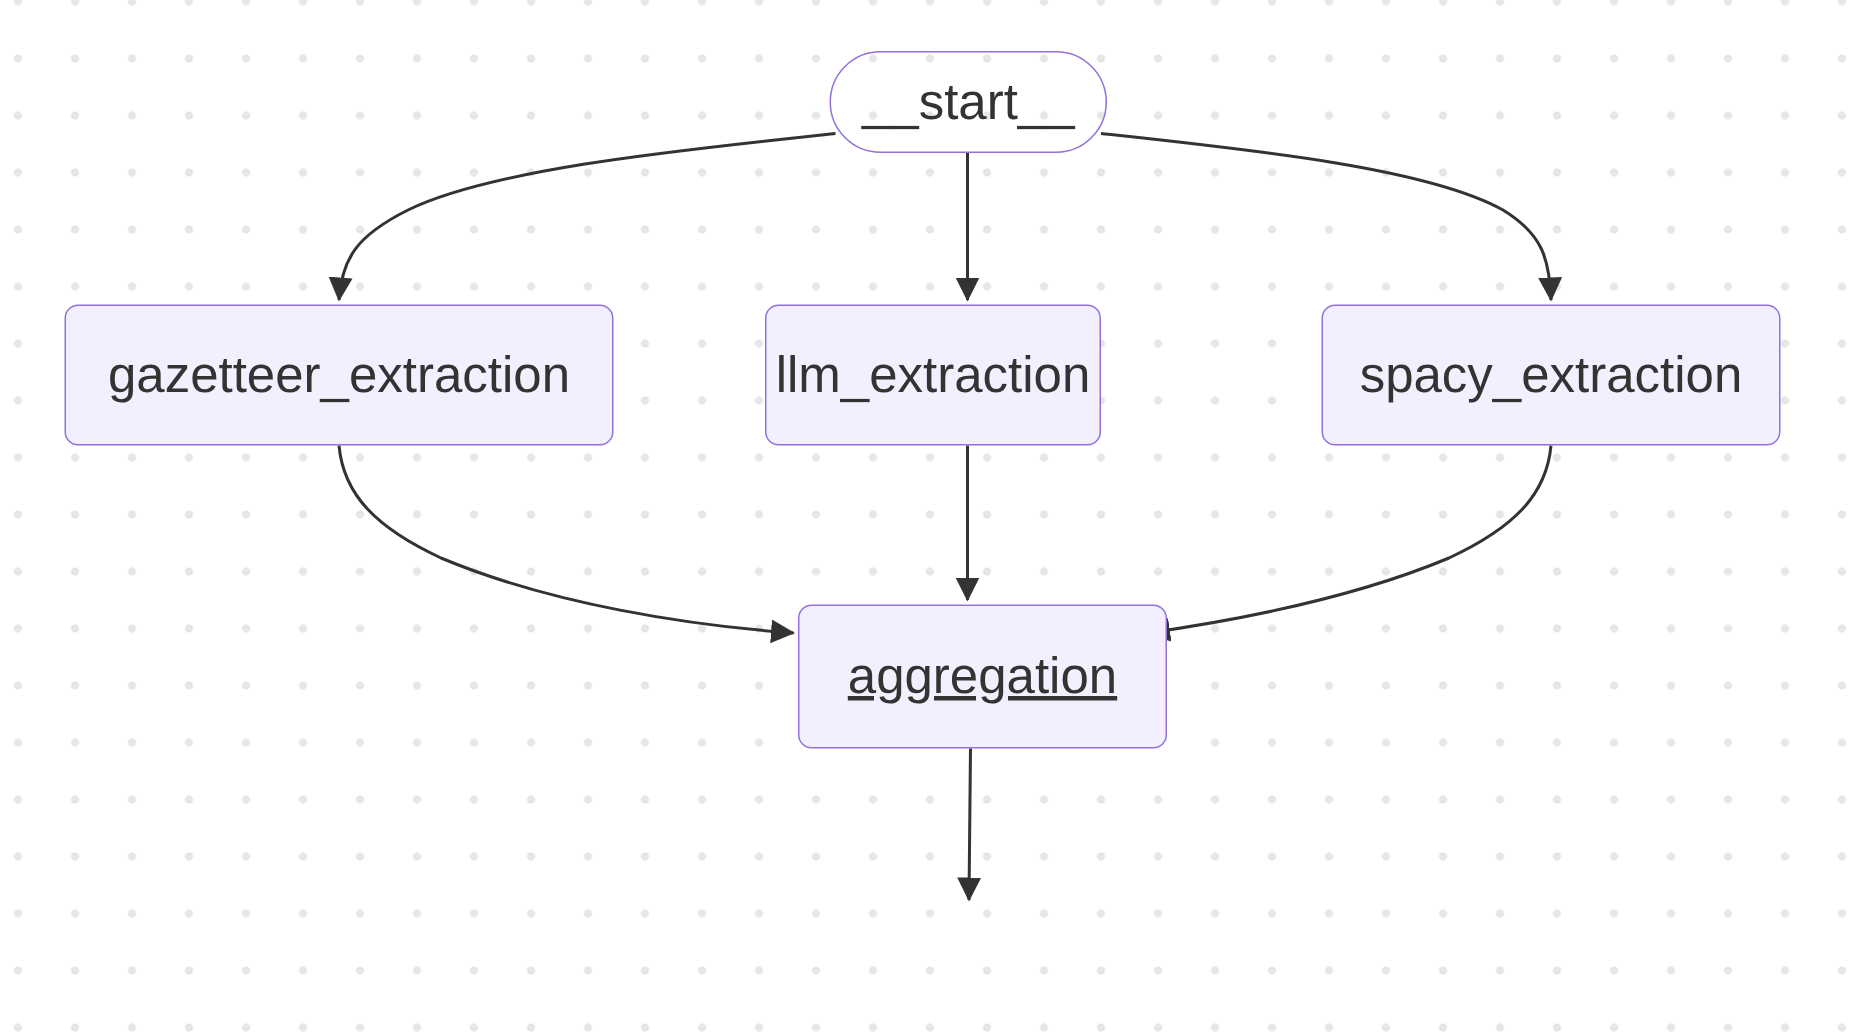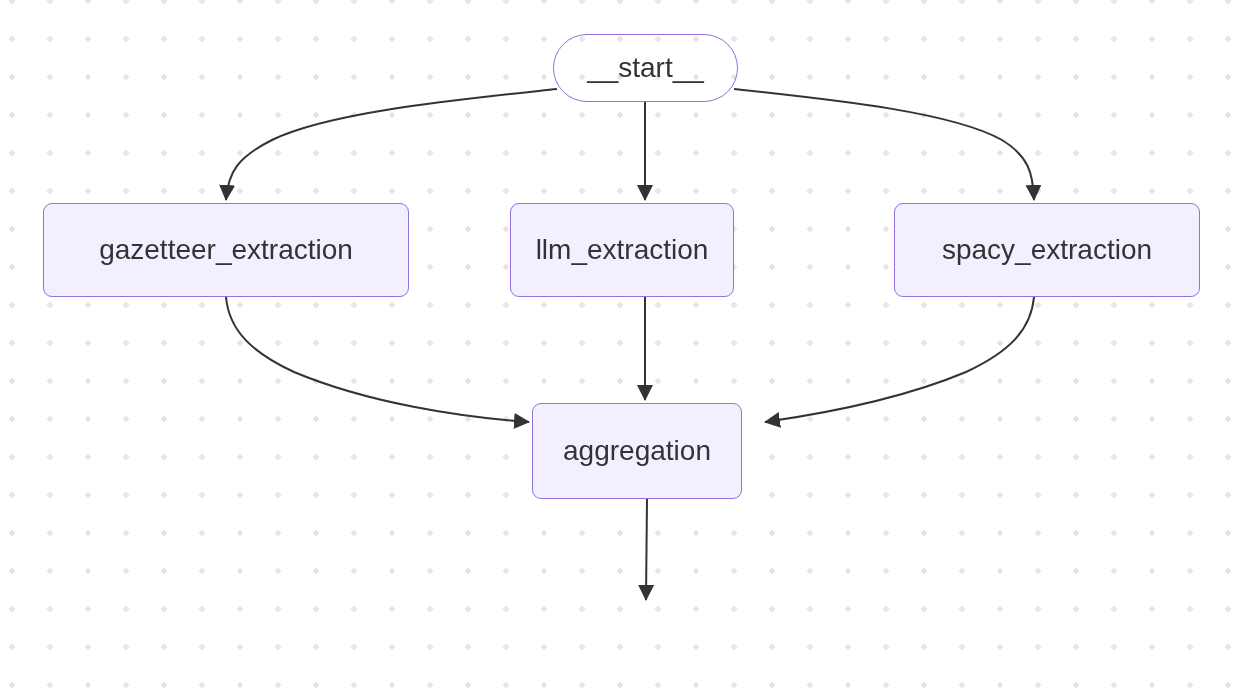--- a/index.html
+++ b/index.html
@@ -32,39 +32,39 @@
   .node {
     position: absolute;
     box-sizing: border-box;
     display: flex;
     align-items: center;
     justify-content: center;
     border: 1.6px solid #9370db;
     background: #f2f0ff;
     border-radius: 9px;
     color: #333333;
-    font-size: 28px;
+    font-size: 34px;
     line-height: 1.2;
     white-space: nowrap;
   }
   .node.stadium {
     border-radius: 34px;
   }
   .node.start-node {
     left: 553px; top: 34px; width: 185px; height: 68px;
     background: transparent;
   }
   .node.end-node {
     left: 561px; top: 603px; width: 169px; height: 67px;
     background: #bfb6fc;
   }
   .node.gazetteer-node   { left: 43px;  top: 203px; width: 366px; height: 94px; text-align: center; }
   .node.llm-node         { left: 510px; top: 203px; width: 224px; height: 94px; }
-  .node.spacy-node       { left: 881px; top: 203px; width: 306px; height: 94px; margin-left: 13px; }
-  .node.aggregation-node { left: 532px; top: 403px; width: 210px; height: 96px; }
+  .node.spacy-node       { left: 881px; top: 203px; width: 306px; height: 94px; }
+  .node.aggregation-node { left: 532px; top: 403px; width: 246px; height: 96px; text-decoration: underline; }
 </style>
 </head>
 <body>
 
 <div class="canvas">
 
   <svg class="edges-layer" width="1240" height="688" viewBox="0 0 1240 688" xmlns="http://www.w3.org/2000/svg">
     <defs>
       <marker id="arrowhead" markerUnits="userSpaceOnUse" markerWidth="18" markerHeight="18" refX="15" refY="8" orient="auto">
         <path d="M0,0 L16,8 L0,16 Z" fill="#333333"></path>

